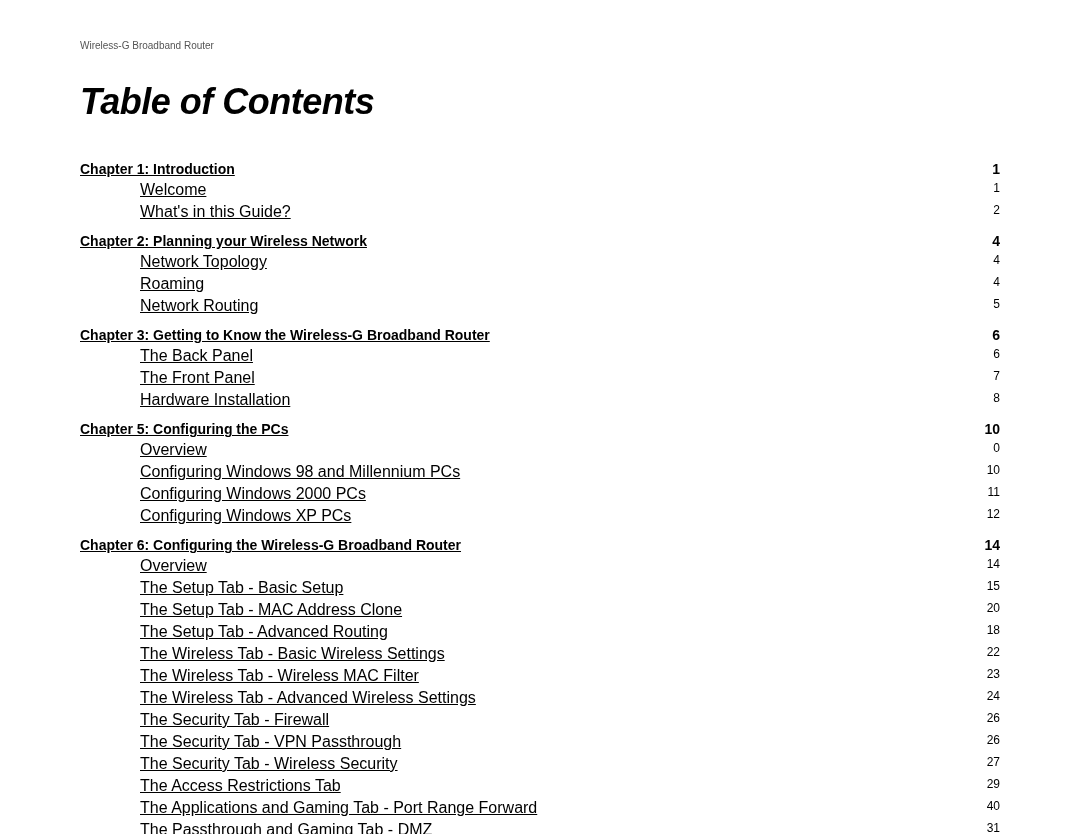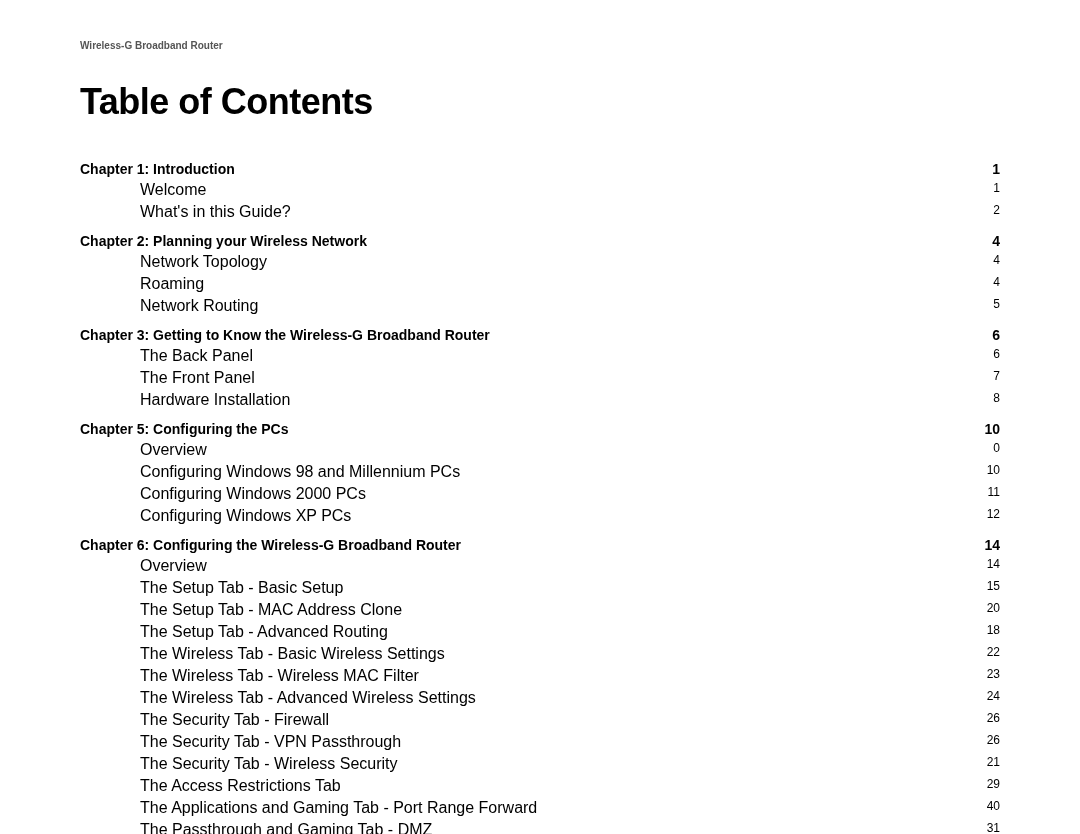--- a/index.html
+++ b/index.html
@@ -15,44 +15,46 @@
       color: #000000;
       width: 1080px;
       min-height: 834px;
       padding: 40px 80px 40px 80px;
     }
 
     .page-label {
       font-size: 10px;
       color: #555;
       margin-bottom: 30px;
-      font-weight: bold;
+      font-weight: normal;
     }
 
     .toc-title {
       font-family: 'Arial Black', 'Arial Bold', Arial, sans-serif;
       font-size: 36px;
       font-weight: 900;
       color: #000;
       margin-bottom: 28px;
       letter-spacing: -0.5px;
+      font-style: italic;
     }
 
     .toc-table {
       width: 100%;
       border-collapse: collapse;
     }
 
     .toc-table tr td {
       padding: 2px 0;
       vertical-align: top;
     }
 
     .toc-table td.label {
       width: 85%;
+      text-decoration: underline;
     }
 
     .toc-table td.pagenum {
       width: 15%;
       text-align: right;
       white-space: nowrap;
     }
 
     .chapter-row td.label {
       font-weight: bold;
@@ -184,21 +186,21 @@
       <tr class="sub-row">
         <td class="label">The Security Tab - Firewall</td>
         <td class="pagenum">26</td>
       </tr>
       <tr class="sub-row">
         <td class="label">The Security Tab - VPN Passthrough</td>
         <td class="pagenum">26</td>
       </tr>
       <tr class="sub-row">
         <td class="label">The Security Tab - Wireless Security</td>
-        <td class="pagenum">21</td>
+        <td class="pagenum">27</td>
       </tr>
       <tr class="sub-row">
         <td class="label">The Access Restrictions Tab</td>
         <td class="pagenum">29</td>
       </tr>
       <tr class="sub-row">
         <td class="label">The Applications and Gaming Tab - Port Range Forward</td>
         <td class="pagenum">40</td>
       </tr>
       <tr class="sub-row">

